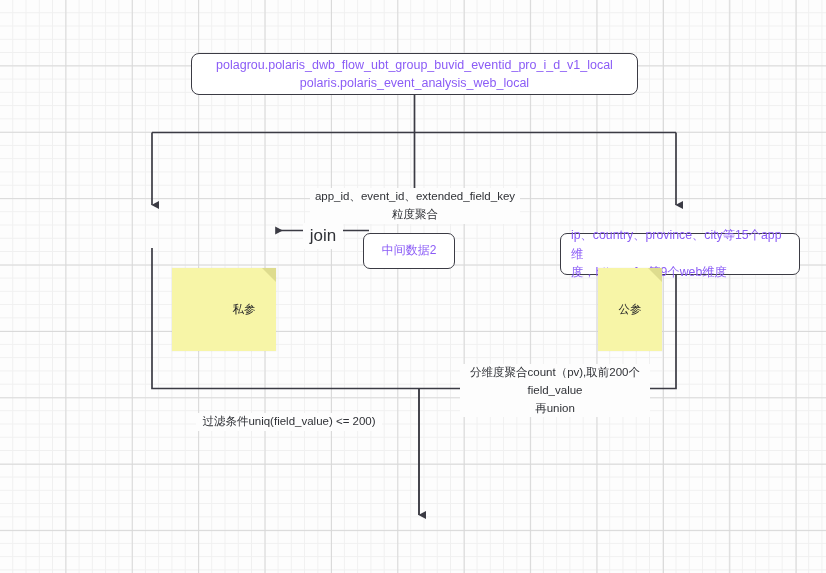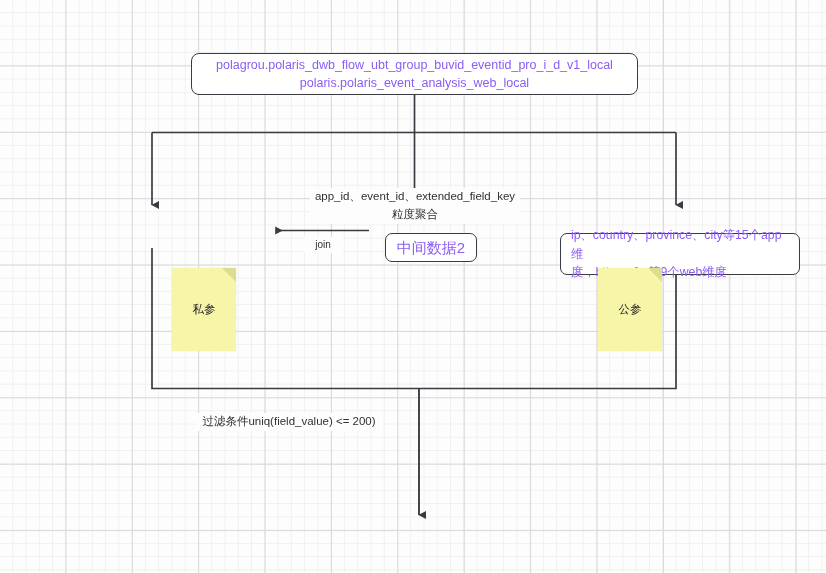--- a/index.html
+++ b/index.html
@@ -67,25 +67,25 @@
 
   #node-mid1 {
     left: 39px;
     top: 213px;
     width: 229px;
     height: 35px;
     font-size: 12.5px;
   }
 
   #node-mid2 {
-    left: 385px;
+    left: 363px;
     top: 213px;
     width: 92px;
-    height: 29px;
-    font-size: 15px;
+    height: 36px;
+    font-size: 12px;
   }
 
   #node-dims {
     left: 560px;
     top: 213px;
     width: 240px;
     height: 42px;
     font-size: 12.3px;
     justify-content: flex-start;
     text-align: left;
@@ -115,37 +115,37 @@
   }
   .sticky .fold {
     position: absolute;
     top: 0;
     right: 0;
     width: 0;
     height: 0;
     border-left: 14px solid transparent;
     border-top: 14px solid #dedc8e;
   }
-  #sticky-private { left: 172px; top: 268px; }
+  #sticky-private { left: 172px; top: 268px; padding-left: 40px; }
   #sticky-public  { left: 598px; top: 268px; text-align: center; }
 
   .edge-label {
     position: absolute;
     font-size: 11.5px;
     color: #2f3136;
     text-align: center;
     white-space: pre-line;
     line-height: 1.55;
     background: #fdfdfd;
     padding: 0 3px;
   }
 
   #label-left-branch  { left: 62px;  top: 134px; width: 196px; }
   #label-mid-branch   { left: 310px; top: 188px; width: 204px; }
-  #label-join         { left: 303px; top: 237px; width: 34px; font-size: 10px; }
+  #label-join         { left: 303px; top: 223px; width: 34px; font-size: 17px; }
   #label-filter       { left: 196px; top: 381px; width: 180px; margin-top: 32px; }
   #label-agg          { left: 460px; top: 364px; width: 184px; }
 </style>
 </head>
 <body>
 
 <div id="canvas">
 
   <svg id="edges" viewBox="0 0 826 573" width="826" height="573">
     <defs>
@@ -203,14 +203,17 @@
   </div>
 
 
   <div class="edge-label" id="label-mid-branch">app_id、event_id、extended_field_key
 粒度聚合</div>
 
   <div class="edge-label" id="label-join">join</div>
 
   <div class="edge-label" id="label-filter">过滤条件uniq(field_value) &lt;= 200)</div>
 
+  <div class="edge-label" id="label-agg">分维度聚合count（pv),取前200个
+field_value
+再union</div>
 
 </div>
 
 </body></html>

